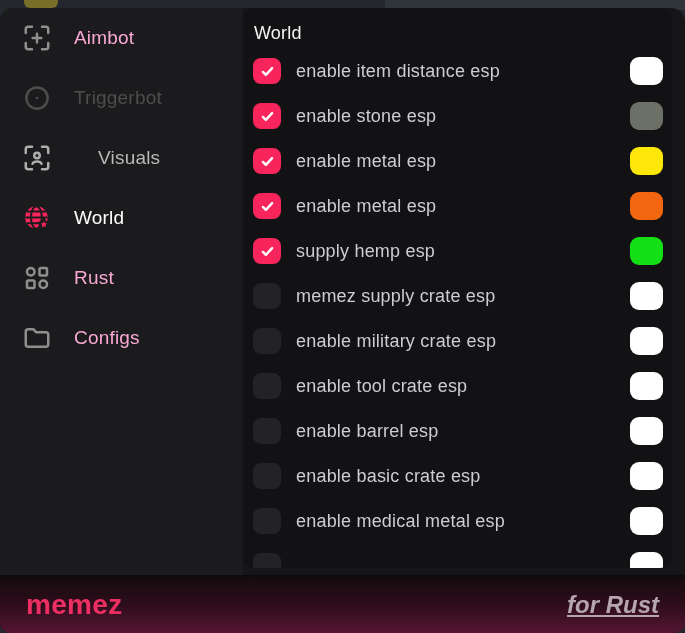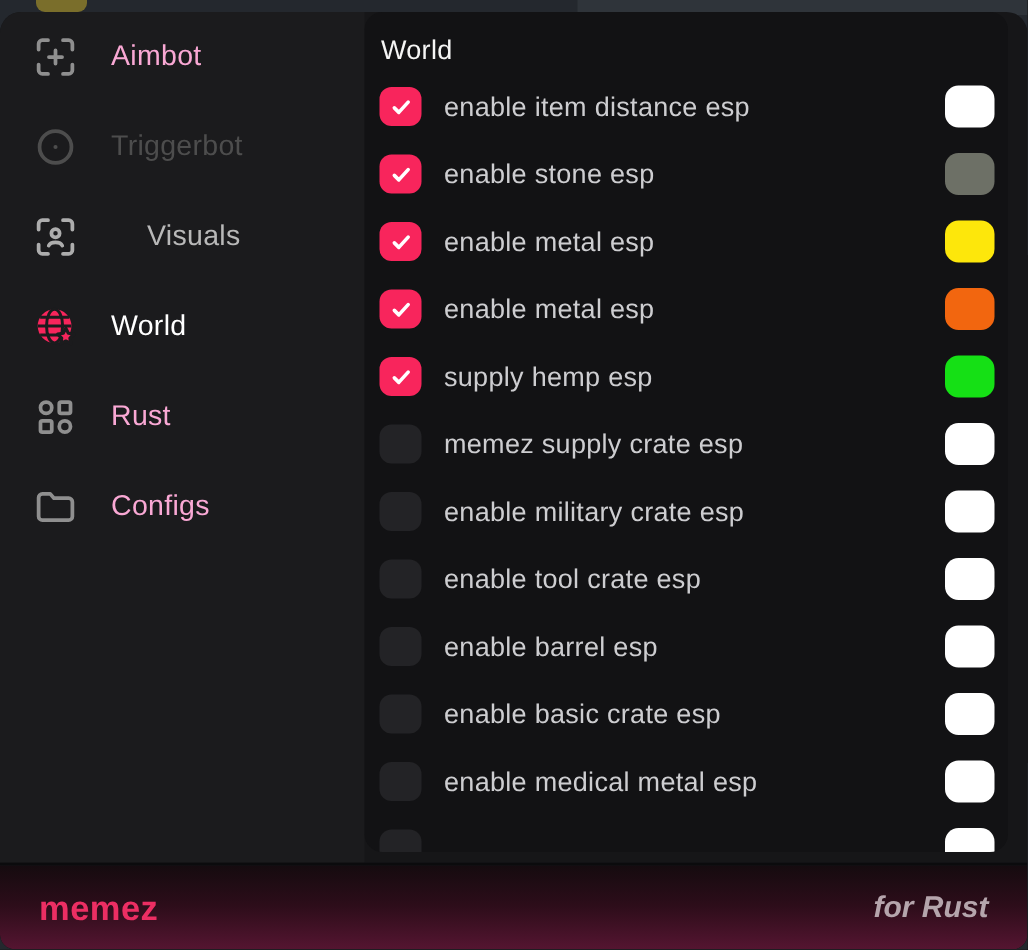--- a/index.html
+++ b/index.html
@@ -64,22 +64,22 @@
   }
 
   
   .footer{
     position:absolute;left:0;right:0;bottom:0;height:58px;
     background:linear-gradient(180deg,#150b0f 0%,#2d0d1a 48%,#551531 100%);
     border-top:2px solid #0b0b0d;
     border-radius:0 0 10px 10px;
     display:flex;align-items:center;padding:0 26px;box-sizing:border-box;
   }
-  .brand{font-size:23px;font-weight:bold;color:#ec2e63;letter-spacing:.3px;}
-  .tagline{margin-left:auto;font-size:20px;font-style:italic;font-weight:bold;color:#b5a5ac;}
+  .brand{font-size:28px;font-weight:bold;color:#ec2e63;letter-spacing:.3px;}
+  .tagline{margin-left:auto;font-size:24px;font-style:italic;font-weight:bold;color:#b5a5ac;text-decoration:underline;}
 </style>
 </head>
 <body>
 
 <div class="backdrop">
   <div class="backdrop-blob"></div>
   <div class="backdrop-shade"></div>
 </div>
 
 <div class="menu">

